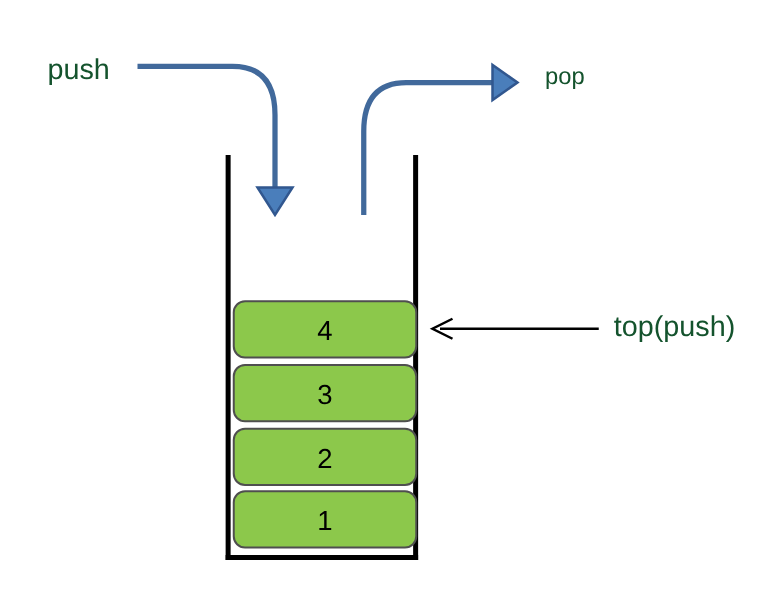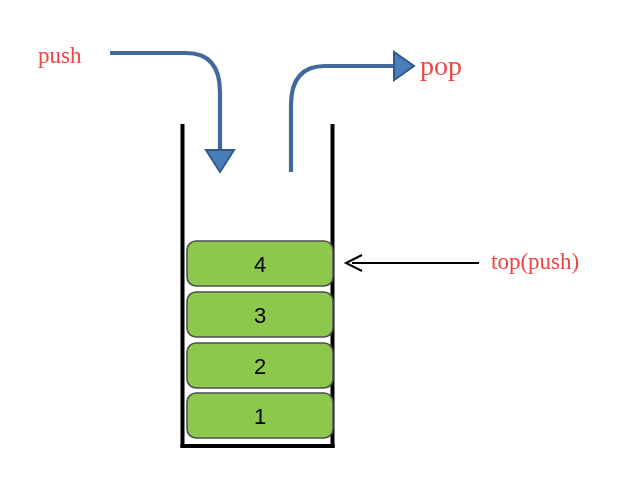--- a/index.html
+++ b/index.html
@@ -21,34 +21,34 @@
   }
   svg#diagram {
     position: absolute;
     left: 0;
     top: 0;
     width: 619px;
     height: 480px;
   }
   .lbl {
     position: absolute;
-    font-family: Liberation Serif, serif;
-    color: #ef4444;
+    font-family: Liberation Sans, sans-serif;
+    color: #14532d;
     white-space: nowrap;
     line-height: 1;
   }
   #label-push {
     left: 38px;
     top: 44px;
     font-size: 23px;
   }
   #label-pop {
-    left: 420px;
+    left: 436px;
     top: 52px;
-    font-size: 28px;
+    font-size: 19px;
   }
   #label-toppeek {
     left: 491px;
     top: 250px;
     font-size: 23px;
   }
   .box-num {
     position: absolute;
     font-family: "Liberation Sans", sans-serif;
     font-size: 22px;

